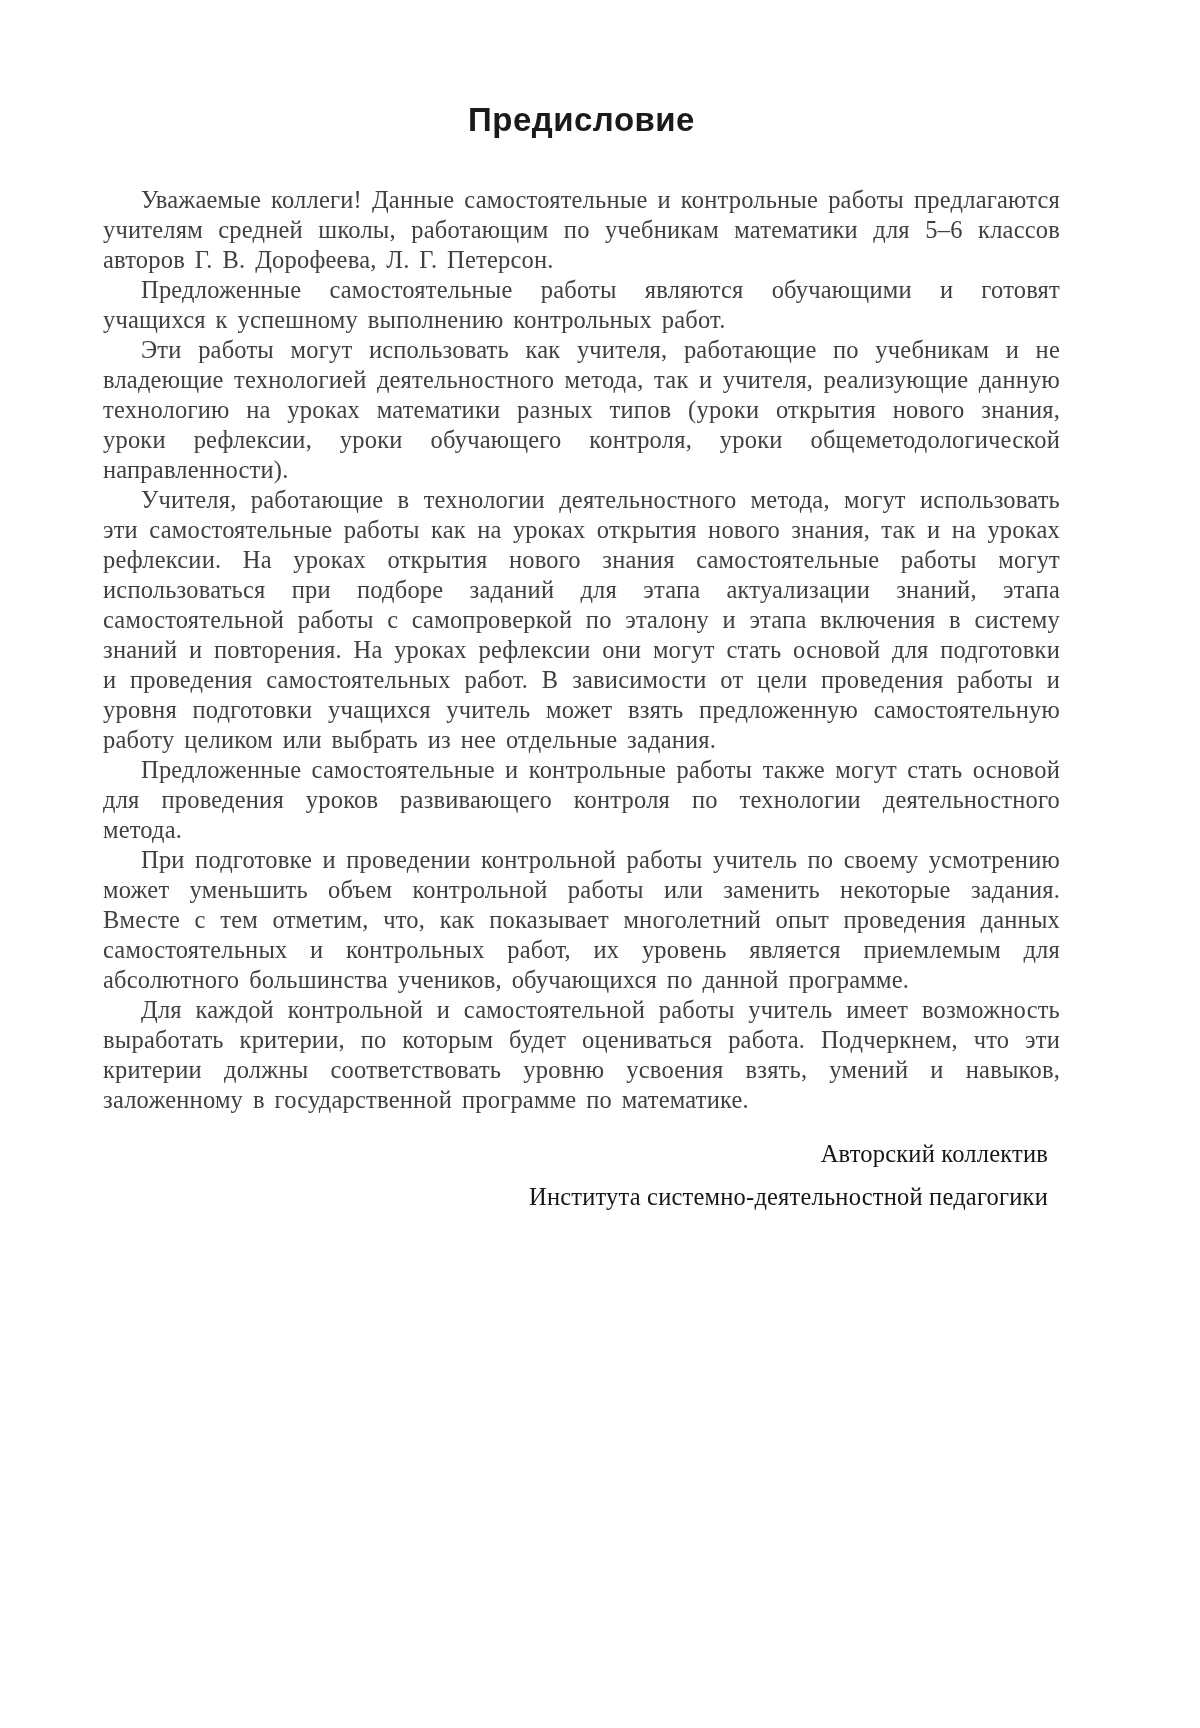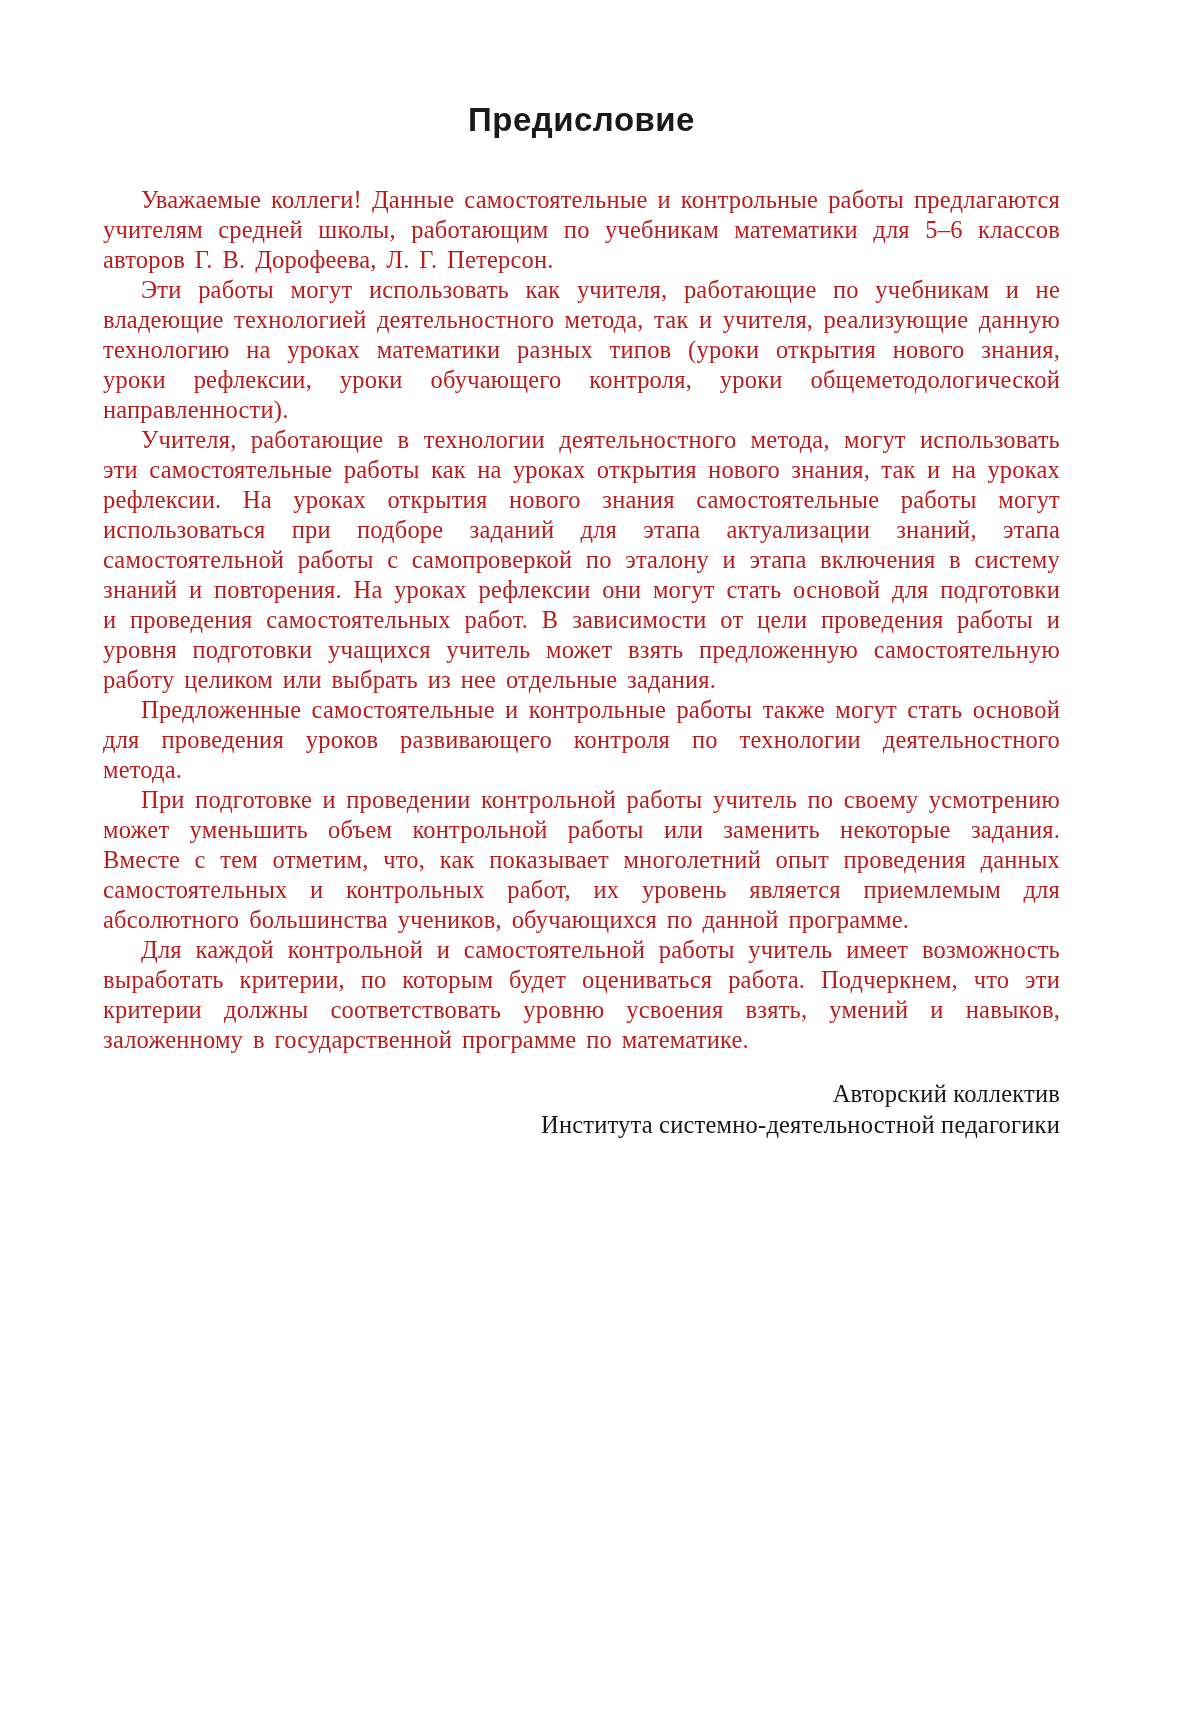--- a/index.html
+++ b/index.html
@@ -27,60 +27,61 @@
     letter-spacing: 0.5px;
     color: #1a1a1a;
   }
   .preface-body {
     margin: 46px 0 0 103px;
     width: 957px;
     font-family: "Liberation Serif", serif;
     font-size: 24.5px;
     line-height: 30px;
     text-align: justify;
-    color: #b91c1c;
+    color: #404040;
   }
   .preface-body p {
     margin: 0;
     text-indent: 38px;
     word-spacing: 3.5px;
     letter-spacing: 0.2px;
   }
   .signature-block {
     margin: 23px 0 0 103px;
     width: 957px;
     text-align: right;
     font-family: "Liberation Serif", serif;
     font-size: 24.5px;
     line-height: 31px;
     letter-spacing: 0.2px;
     color: #161616;
   }
   .signature-block p {
-    margin: 0;
+    margin: 12px;
   }
   .page-number {
     position: absolute;
     top: 1612px;
     right: 142px;
     font-family: "Liberation Serif", serif;
     font-size: 29px;
     line-height: 32px;
     color: #161616;
   }
 </style>
 </head>
 <body>
 
 <div class="page">
 
   <h1 class="page-title">Предисловие</h1>
 
   <div class="preface-body">
     <p>Уважаемые коллеги! Данные самостоятельные и контрольные работы предлагаются учителям средней школы, работающим по учебникам математики для 5–6 классов авторов Г. В. Дорофеева, Л. Г. Петерсон.</p>
+    <p>Предложенные самостоятельные работы являются обучающими и готовят учащихся к успешному выполнению контрольных работ.</p>
     <p>Эти работы могут использовать как учителя, работающие по учебникам и не владеющие технологией деятельностного метода, так и учителя, реализующие данную технологию на уроках математики разных типов (уроки открытия нового знания, уроки рефлексии, уроки обучающего контроля, уроки общеметодологической направленности).</p>
     <p>Учителя, работающие в технологии деятельностного метода, могут использовать эти самостоятельные работы как на уроках открытия нового знания, так и на уроках рефлексии. На уроках открытия нового знания самостоятельные работы могут использоваться при подборе заданий для этапа актуализации знаний, этапа самостоятельной работы с самопроверкой по эталону и этапа включения в систему знаний и повторения. На уроках рефлексии они могут стать основой для подготовки и проведения самостоятельных работ. В зависимости от цели проведения работы и уровня подготовки учащихся учитель может взять предложенную самостоятельную работу целиком или выбрать из нее отдельные задания.</p>
     <p>Предложенные самостоятельные и контрольные работы также могут стать основой для проведения уроков развивающего контроля по технологии деятельностного метода.</p>
     <p>При подготовке и проведении контрольной работы учитель по своему усмотрению может уменьшить объем контрольной работы или заменить некоторые задания. Вместе с тем отметим, что, как показывает многолетний опыт проведения данных самостоятельных и контрольных работ, их уровень является приемлемым для абсолютного большинства учеников, обучающихся по данной программе.</p>
     <p>Для каждой контрольной и самостоятельной работы учитель имеет возможность выработать критерии, по которым будет оцениваться работа. Подчеркнем, что эти критерии должны соответствовать уровню усвоения взять, умений и навыков, заложенному в государственной программе по математике.</p>
   </div>
 
   <div class="signature-block">
     <p>Авторский коллектив</p>
     <p>Института системно-деятельностной педагогики</p>

